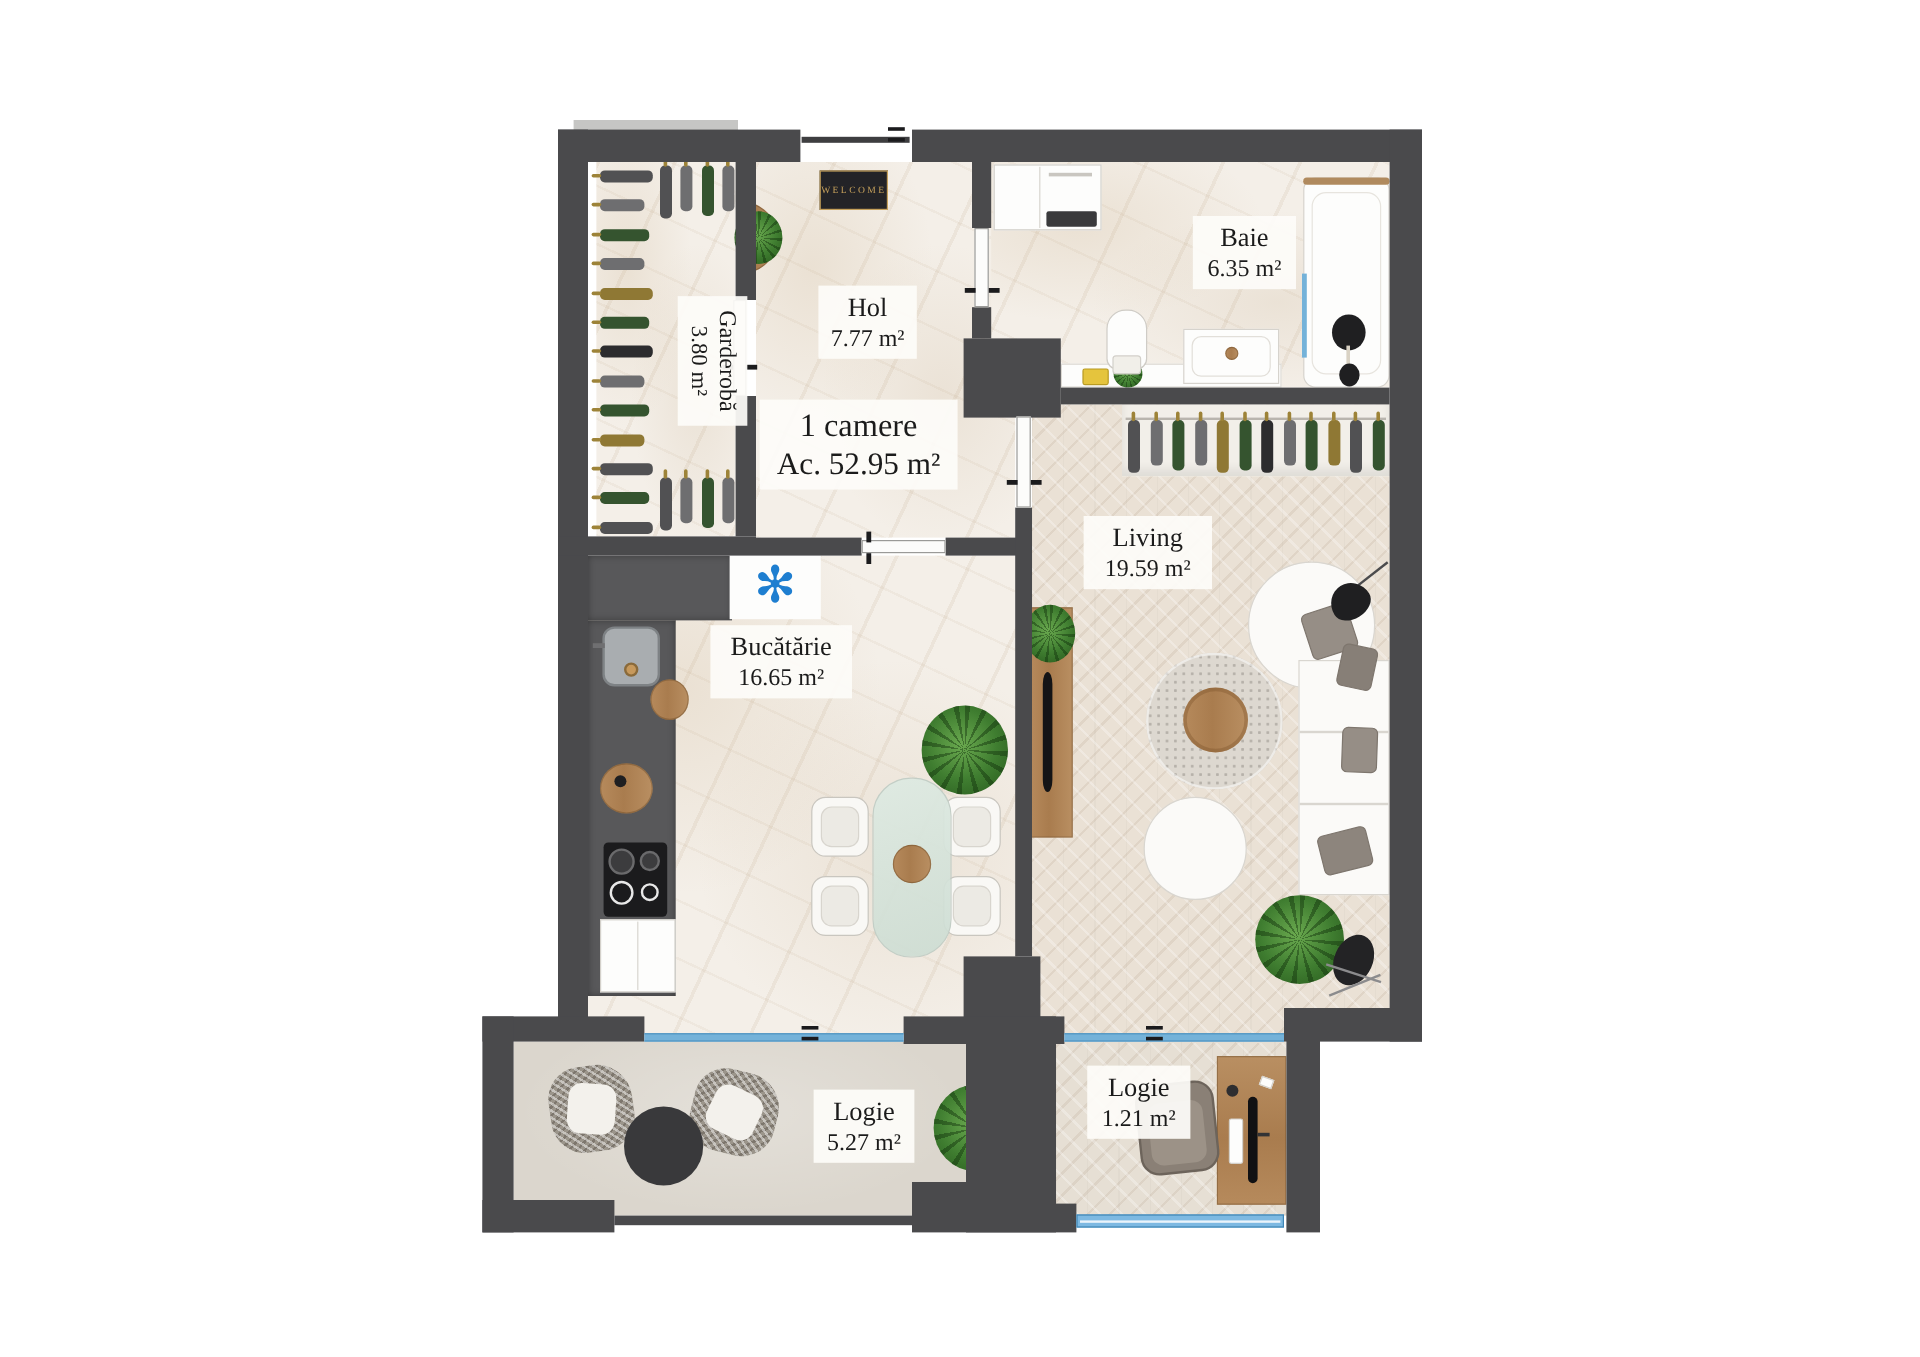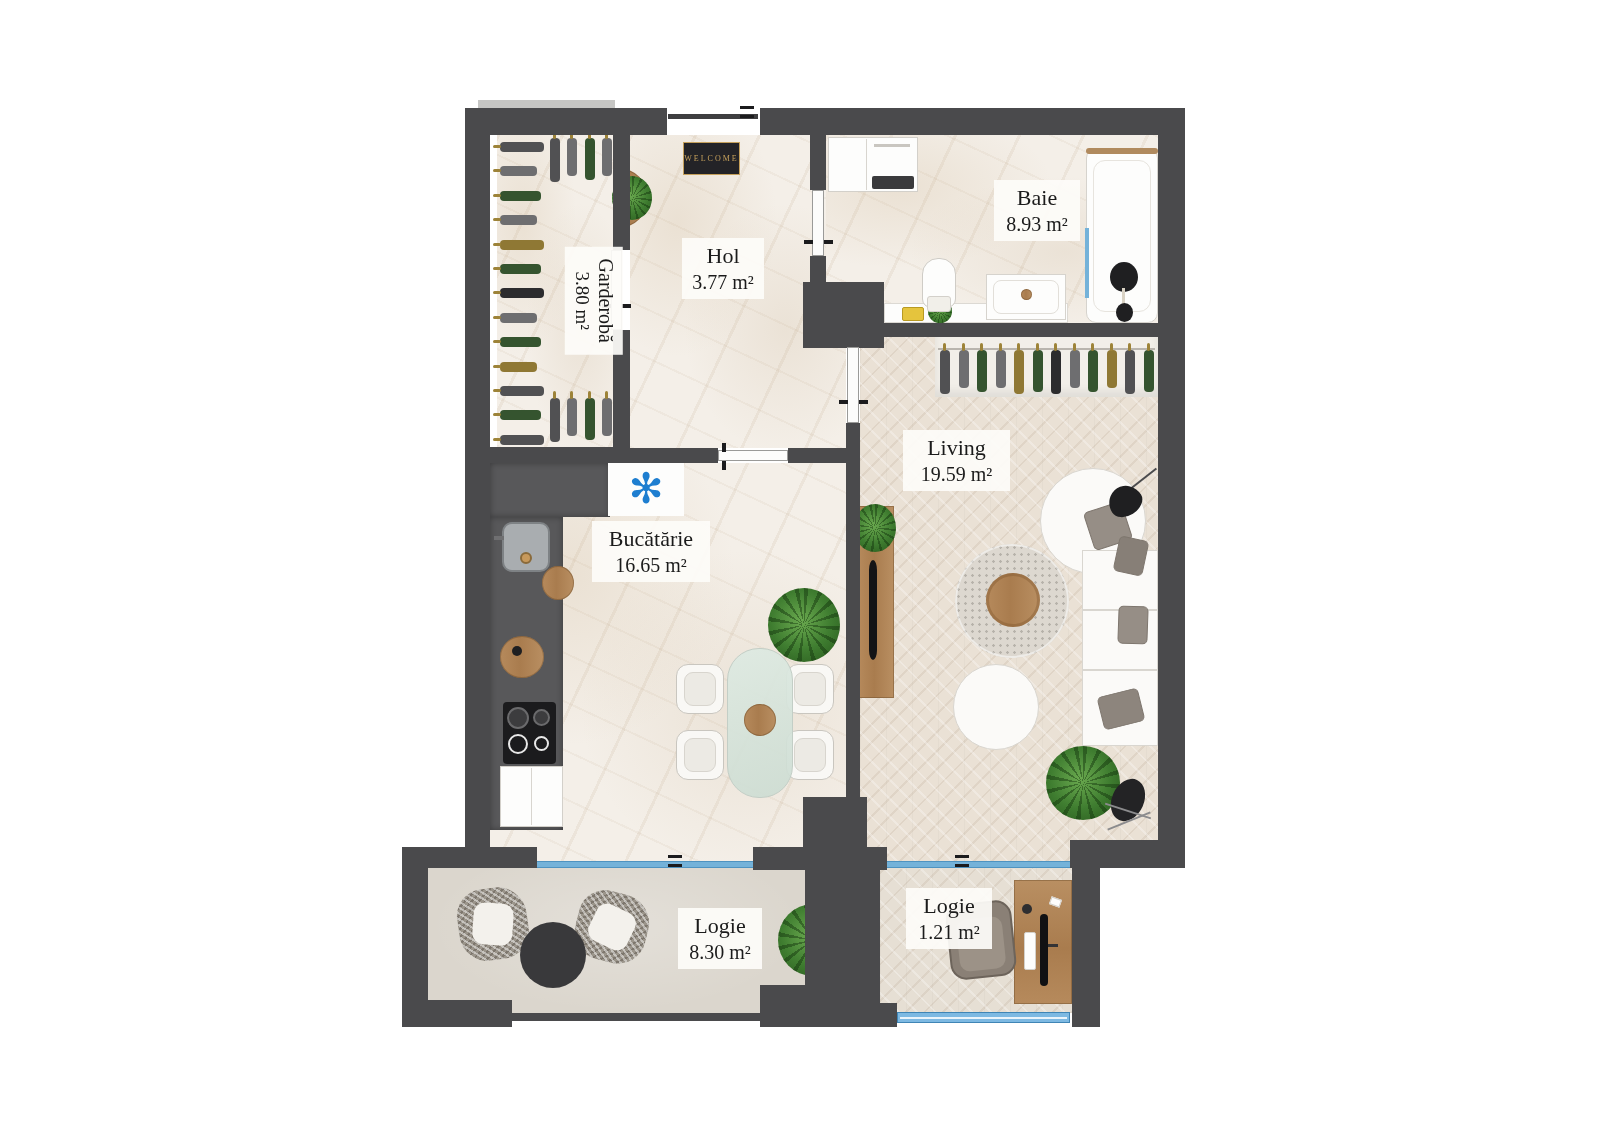--- a/index.html
+++ b/index.html
@@ -298,42 +298,46 @@
   <div class="handle" style="left:955px;top:855px"></div>
   <div class="win-thick" style="left:897px;top:1012px;width:173px;height:11px"></div>
 
   <div class="label label-rot" style="left:540px;top:272px;width:100px">
     <div class="l1" style="font-size:20px">Garderobă</div>
     <div class="l2" style="font-size:19px">3.80 m²</div>
   </div>
 
   <div class="label" style="left:682px;top:238px;width:74px">
     <div class="l1">Hol</div>
-    <div class="l2">3.77 m²</div>
-  </div>
-
+    <div class="l2">7.77 m²</div>
+  </div>
+
+  <div class="label label-xl" style="left:633px;top:333px;width:157px">
+    <div class="l1">1 camere</div>
+    <div class="l2">Ac. 52.95 m²</div>
+  </div>
 
   <div class="label" style="left:994px;top:180px;width:78px">
     <div class="l1">Baie</div>
-    <div class="l2">8.93 m²</div>
+    <div class="l2">6.35 m²</div>
   </div>
 
   <div class="label" style="left:903px;top:430px;width:99px">
     <div class="l1">Living</div>
     <div class="l2">19.59 m²</div>
   </div>
 
   <div class="label" style="left:592px;top:521px;width:110px">
     <div class="l1">Bucătărie</div>
     <div class="l2">16.65 m²</div>
   </div>
 
   <div class="label" style="left:678px;top:908px;width:76px">
     <div class="l1">Logie</div>
-    <div class="l2">8.30 m²</div>
+    <div class="l2">5.27 m²</div>
   </div>
 
   <div class="label" style="left:906px;top:888px;width:78px">
     <div class="l1">Logie</div>
     <div class="l2">1.21 m²</div>
   </div>
 
 </div>
 
 </body></html>

